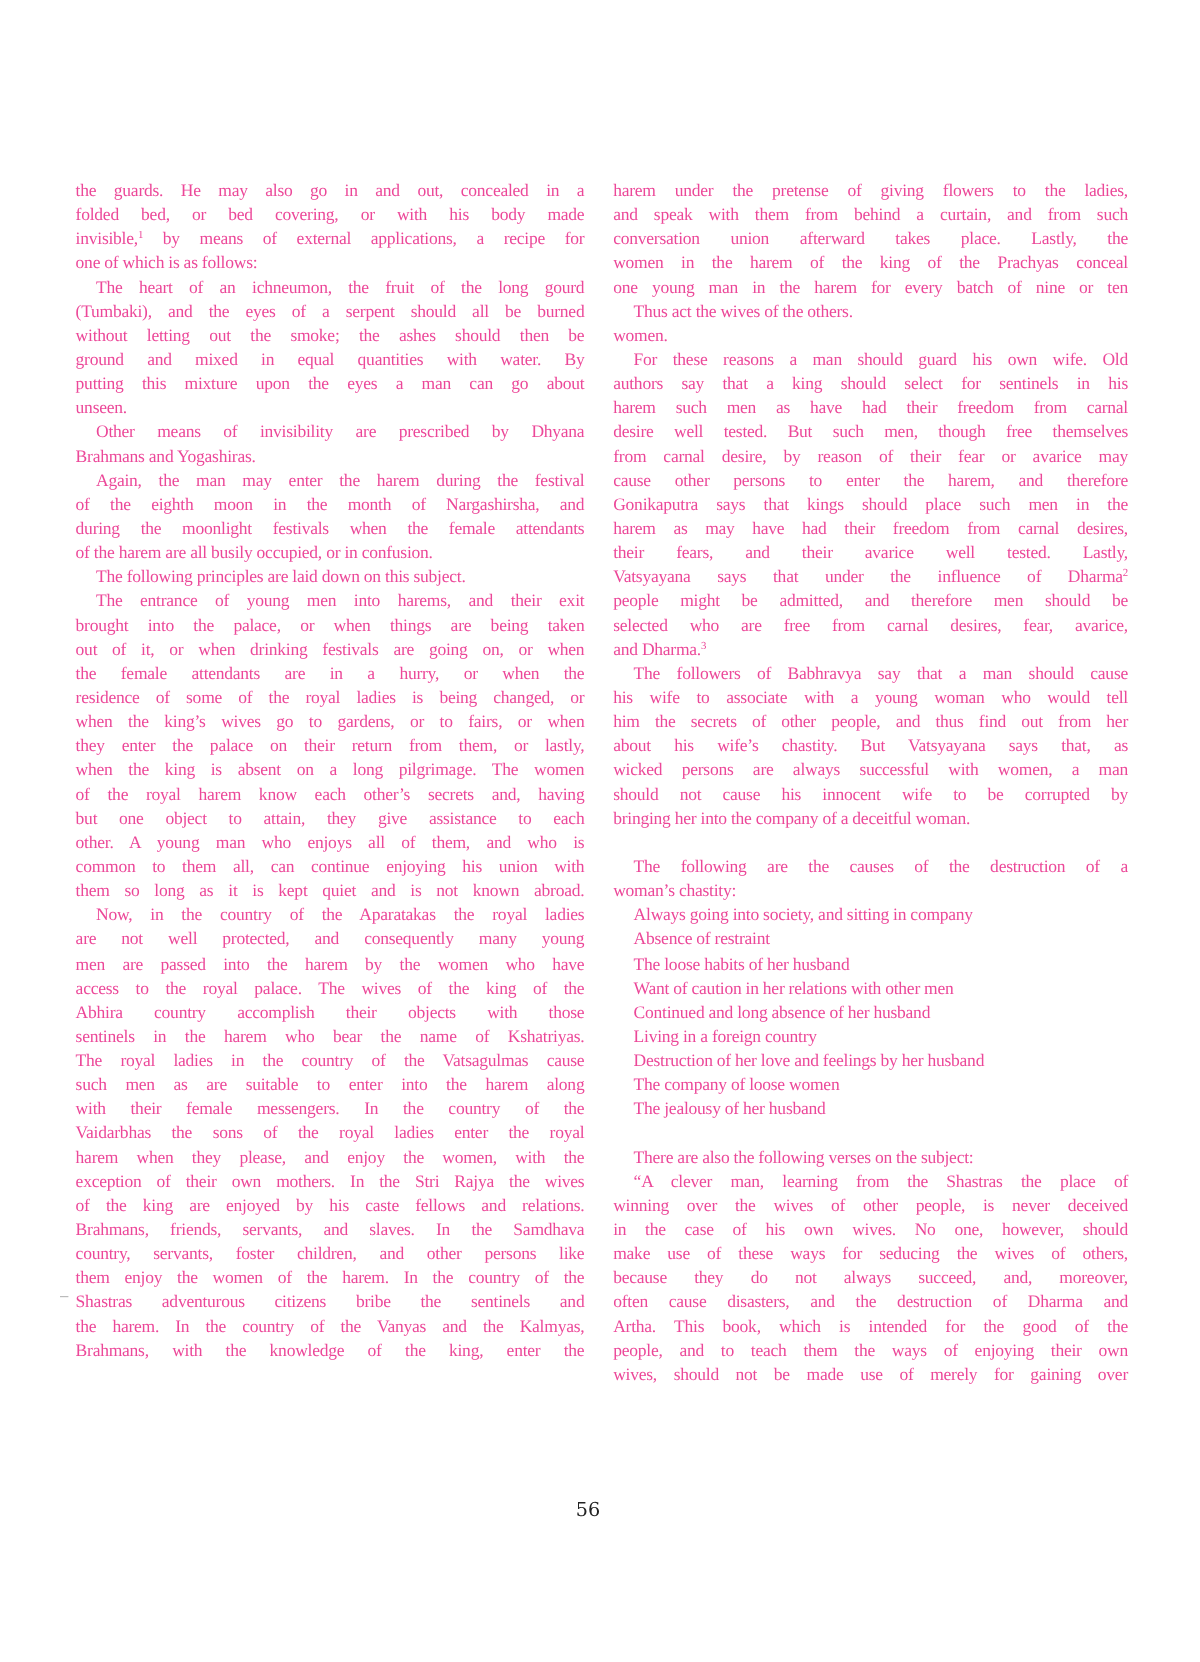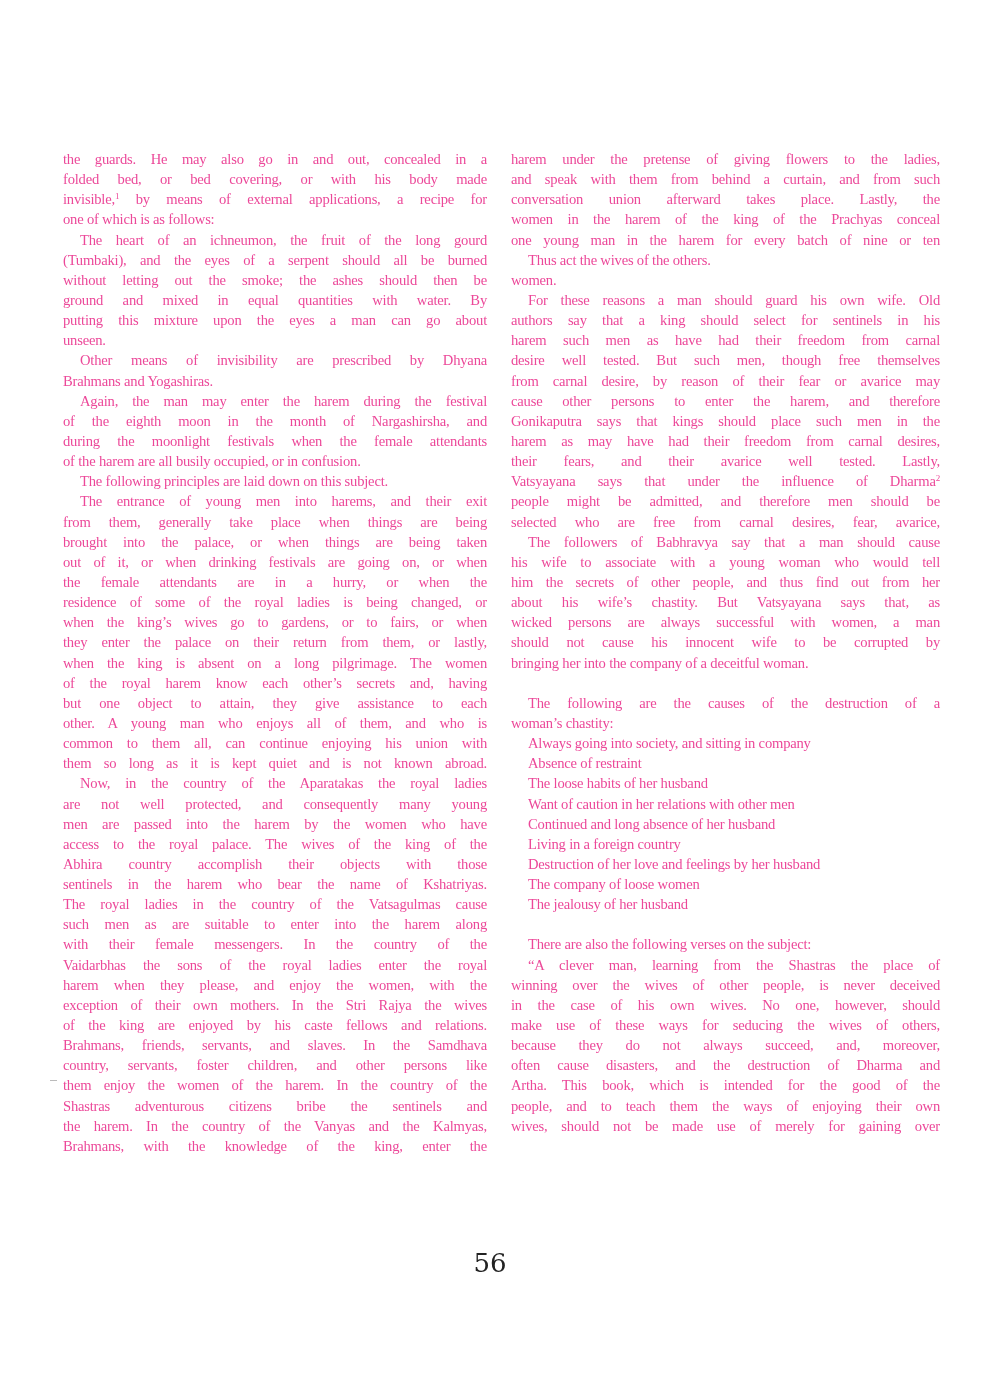--- a/index.html
+++ b/index.html
@@ -7,21 +7,21 @@
   .page { position: absolute; left: 0; top: 0; width: 1000px; height: 1385px; background: #fff; }
   .col { position: absolute; top: 149px; font-family: Liberation Serif, serif; font-size: 14.6px; color: #ec4899; letter-spacing: -0.2px; }
   .col.left { left: 63px; width: 424px; }
   .col.right { left: 511px; width: 429px; }
   .line { height: 20.15px; line-height: 20.15px; white-space: nowrap; text-align: justify; text-align-last: justify; overflow: visible; }
   .line.last { text-align-last: left; }
   .line.indent { padding-left: 17px; }
   .line.item { padding-left: 17px; text-align-last: left; }
   .blank { height: 20.15px; }
   sup { font-size: 9px; line-height: 0; vertical-align: 5px; }
-  .pagenum { position: absolute; top: 1248px; left: 0; width: 980px; text-align: center; font-family: "DejaVu Serif", serif; font-size: 26px; color: #222; }
+  .pagenum { position: absolute; top: 1248px; left: 0; width: 980px; text-align: center; font-family: "DejaVu Serif", serif; font-size: 16px; color: #222; }
   .mark { position: absolute; left: 50px; top: 1080px; width: 7px; height: 1px; background: #bbb; }
 </style>
 </head>
 <body>
 
 <div class="page">
   <div class="col left" id="left-col">
       <div class="line ">the guards. He may also go in and out, concealed in a</div>
       <div class="line ">folded bed, or bed covering, or with his body made</div>
       <div class="line ">invisible,<sup>1</sup> by means of external applications, a recipe for</div>
@@ -33,21 +33,20 @@
       <div class="line ">putting this mixture upon the eyes a man can go about</div>
       <div class="line last">unseen.</div>
       <div class="line indent">Other means of invisibility are prescribed by Dhyana</div>
       <div class="line last">Brahmans and Yogashiras.</div>
       <div class="line indent">Again, the man may enter the harem during the festival</div>
       <div class="line ">of the eighth moon in the month of Nargashirsha, and</div>
       <div class="line ">during the moonlight festivals when the female attendants</div>
       <div class="line last">of the harem are all busily occupied, or in confusion.</div>
       <div class="line indent last">The following principles are laid down on this subject.</div>
       <div class="line indent">The entrance of young men into harems, and their exit</div>
-      <div class="line ">from them, generally take place when things are being</div>
       <div class="line ">brought into the palace, or when things are being taken</div>
       <div class="line ">out of it, or when drinking festivals are going on, or when</div>
       <div class="line ">the female attendants are in a hurry, or when the</div>
       <div class="line ">residence of some of the royal ladies is being changed, or</div>
       <div class="line ">when the king’s wives go to gardens, or to fairs, or when</div>
       <div class="line ">they enter the palace on their return from them, or lastly,</div>
       <div class="line ">when the king is absent on a long pilgrimage. The women</div>
       <div class="line ">of the royal harem know each other’s secrets and, having</div>
       <div class="line ">but one object to attain, they give assistance to each</div>
       <div class="line ">other. A young man who enjoys all of them, and who is</div>
@@ -86,20 +85,21 @@
       <div class="line ">harem such men as have had their freedom from carnal</div>
       <div class="line ">desire well tested. But such men, though free themselves</div>
       <div class="line ">from carnal desire, by reason of their fear or avarice may</div>
       <div class="line ">cause other persons to enter the harem, and therefore</div>
       <div class="line ">Gonikaputra says that kings should place such men in the</div>
       <div class="line ">harem as may have had their freedom from carnal desires,</div>
       <div class="line ">their fears, and their avarice well tested. Lastly,</div>
       <div class="line ">Vatsyayana says that under the influence of Dharma<sup>2</sup></div>
       <div class="line ">people might be admitted, and therefore men should be</div>
       <div class="line ">selected who are free from carnal desires, fear, avarice,</div>
+      <div class="line last">and Dharma.<sup>3</sup></div>
       <div class="line indent">The followers of Babhravya say that a man should cause</div>
       <div class="line ">his wife to associate with a young woman who would tell</div>
       <div class="line ">him the secrets of other people, and thus find out from her</div>
       <div class="line ">about his wife’s chastity. But Vatsyayana says that, as</div>
       <div class="line ">wicked persons are always successful with women, a man</div>
       <div class="line ">should not cause his innocent wife to be corrupted by</div>
       <div class="line last">bringing her into the company of a deceitful woman.</div>
       <div class="blank"></div>
       <div class="line indent">The following are the causes of the destruction of a</div>
       <div class="line last">woman’s chastity:</div>

